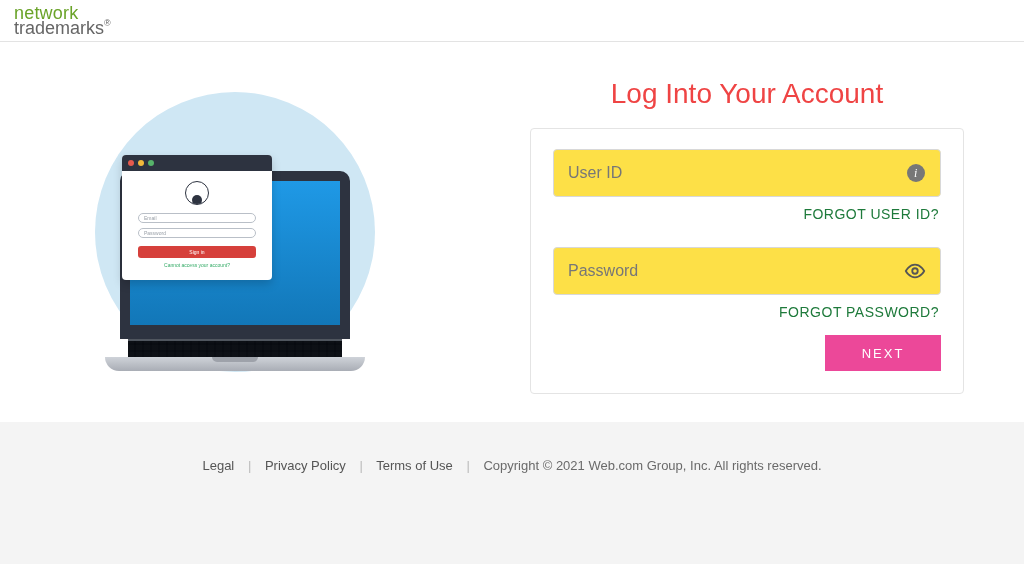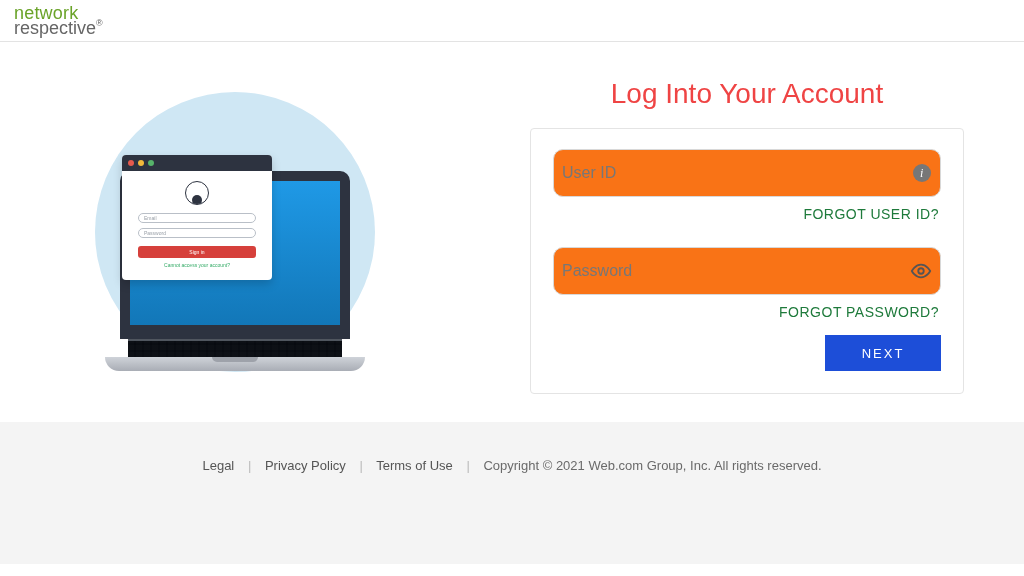--- a/index.html
+++ b/index.html
@@ -10,30 +10,30 @@
   .logo .l1 { color:#6aa329; font-size:18px; font-weight:500; letter-spacing:0.2px; }
   .logo .l2 { color:#666; font-size:18px; font-weight:400; margin-top:-3px; }
   .logo .reg { font-size:9px; vertical-align: top; color:#666; }
   
   .main { display:flex; flex-direction:row; height: 380px; }
   .illu-col { width: 470px; display:flex; align-items:center; justify-content:center; }
   .form-col { flex:1; padding: 36px 60px 20px 60px; }
   .form-title { font-size: 28px; font-weight:300; color:#ef4444; text-align:center; margin-bottom: 18px; }
   .card { border:1px solid #e4e4e4; border-radius:4px; padding: 20px 22px 22px 22px; background:#fff; }
   .field-wrap { margin-bottom: 4px; }
-  .field { position:relative; border:1px solid #d8d8d8; border-radius:10px; height:48px; display:flex; align-items:center; padding:0 8px; background:#f97316; }
+  .field { position:relative; border:1px solid #d8d8d8; border-radius:4px; height:48px; display:flex; align-items:center; padding:0 14px; background:#fde047; }
   .field input { border:none; outline:none; width:100%; font-size:16px; color:#444; background:transparent; }
   .field input::placeholder { color:#777; font-weight:300; }
   .field .trail-icon { color:#777; display:flex; align-items:center; justify-content:center; width:22px; height:22px; }
   .info-circ { width:18px; height:18px; border-radius:50%; background:#777; color:#fff; font-family: Georgia, serif; font-style:italic; font-size:12px; display:flex; align-items:center; justify-content:center; }
   .forgot-row { text-align:right; margin: 8px 2px 0 0; }
   .forgot-link { color:#1e7a3b; font-size:14px; letter-spacing:0.5px; text-decoration:none; cursor:pointer; }
   .spacer18 { height: 24px; }
   .btn-row { text-align:right; margin-top: 14px; }
-  .next-btn { display:inline-block; min-width:116px; height:36px; background:#1d4ed8; color:#fff; border:none; font-size:13px; letter-spacing:2px; cursor:pointer; }
+  .next-btn { display:inline-block; min-width:116px; height:36px; background:#ec4899; color:#fff; border:none; font-size:13px; letter-spacing:2px; cursor:pointer; }
   .next-btn:disabled { cursor:default; opacity:1; }
   
   .footer { background:#f4f4f4; color:#6a6a6a; font-size:13px; text-align:center; height:142px; padding-top:36px; }
   .foot-line1 { margin-bottom: 14px; }
   .foot-line1 a { color:#555; text-decoration:none; cursor:pointer; }
   .foot-sep { margin: 0 10px; color:#bbb; }
   .foot-line2 { color:#787878; font-size:12.5px; }
   
   .illu { position:relative; width:330px; height:310px; }
   .bg-circ { position:absolute; width:280px; height:280px; border-radius:50%; background:#cfe7f4; left:25px; top:15px; }
@@ -52,21 +52,21 @@
   .pill { height:10px; border:1px solid #b9bfc7; border-radius:10px; margin:5px 0; text-align:left; padding-left:5px; font-size:5px; line-height:9px; color:#9aa0a8; }
   .signin-btn-ill { height:12px; background:#d6403b; border-radius:3px; margin:8px 0 4px 0; font-size:5px; color:#fff; line-height:12px; }
   .tiny-link { font-size:5px; color:#3a6; }
 </style>
 </head>
 <body>
 
 <div class="header">
   <div class="logo">
     <div class="l1">network</div>
-    <div class="l2"><span>respective</span><span class="reg">®</span></div>
+    <div class="l2"><span>trademarks</span><span class="reg">®</span></div>
   </div>
 </div>
 
 <div class="main">
   <div class="illu-col">
     <div class="illu">
       <div class="bg-circ"></div>
       <div class="laptop">
         <div class="lap-screen">
           <div class="browser">

